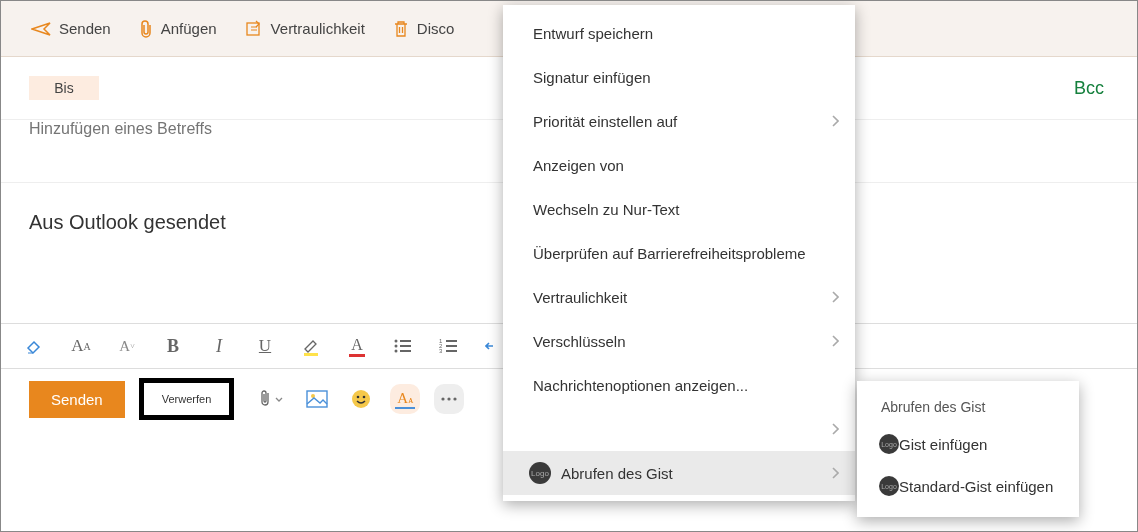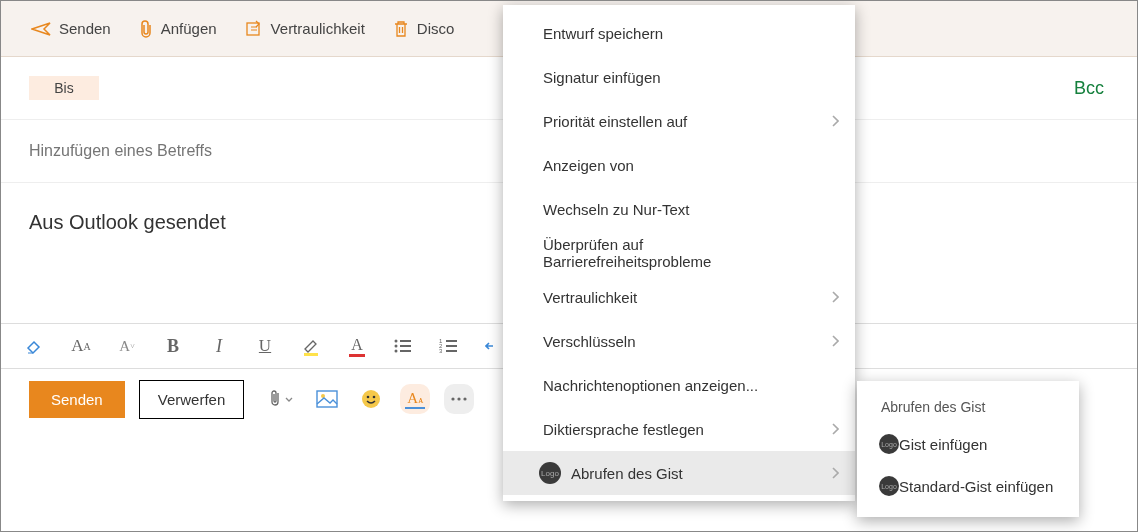--- a/index.html
+++ b/index.html
@@ -60,21 +60,21 @@
     .bcc-link {
       position: absolute;
       right: 33px;
       color: #15803d;
       font-size: 18px;
       cursor: pointer;
     }
     .subject-row {
       height: 63px;
       display: flex;
-      align-items: center;
+      align-items: flex-start;
       padding: 0 28px;
       border-bottom: 1px solid #eee;
     }
     .subject-input {
       border: none;
       outline: none;
       width: 100%;
       font-size: 16px;
       color: #555;
     }
@@ -119,23 +119,23 @@
       background: #e8871e;
       color: #fff;
       border: none;
       padding: 10px 22px;
       font-size: 15px;
       cursor: pointer;
     }
     .btn-secondary {
       background: #fff;
       color: #333;
-      border: 1px solid #000000;
+      border: 5px solid #000000;
       padding: 10px 18px;
-      font-size: 15px;
+      font-size: 11px;
       cursor: pointer;
     }
     .bottom-icons {
       display: flex;
       align-items: center;
       gap: 14px;
       margin-left: 10px;
     }
     .b-icon {
       width: 30px;
@@ -157,21 +157,21 @@
       width: 352px;
       background: #fff;
       box-shadow: 0 4px 14px rgba(0,0,0,0.32);
       z-index: 100;
       padding: 6px 0;
     }
     .menu-item {
       height: 44px;
       display: flex;
       align-items: center;
-      padding: 0 40px;
+      padding: 0 30px;
       font-size: 15px;
       color: #333;
       cursor: pointer;
       position: relative;
     }
     .menu-item .chevron {
       position: absolute;
       right: 16px;
       color: #aaa;
     }
@@ -398,21 +398,20 @@
     <div class="menu-item">
       <span>Verschlüsseln</span>
       <span class="chevron"><svg width="8" height="12" viewBox="0 0 8 12">
           <path d="M2 1 L7 6 L2 11" fill="none" stroke="#aaa" stroke-width="1.6"></path>
         </svg></span>
     </div>
     <div class="menu-item">
       <span>Nachrichtenoptionen anzeigen...</span>
     </div>
     <div class="menu-item">
-      <span>Diktiersprache festlegen</span>
       <span class="chevron"><svg width="8" height="12" viewBox="0 0 8 12">
           <path d="M2 1 L7 6 L2 11" fill="none" stroke="#aaa" stroke-width="1.6"></path>
         </svg></span>
     </div>
     <div class="menu-item highlighted">
       <span class="item-icon">Logo</span>
       <span>Abrufen des Gist</span>
       <span class="chevron"><svg width="8" height="12" viewBox="0 0 8 12">
           <path d="M2 1 L7 6 L2 11" fill="none" stroke="#aaa" stroke-width="1.6"></path>
         </svg></span>

